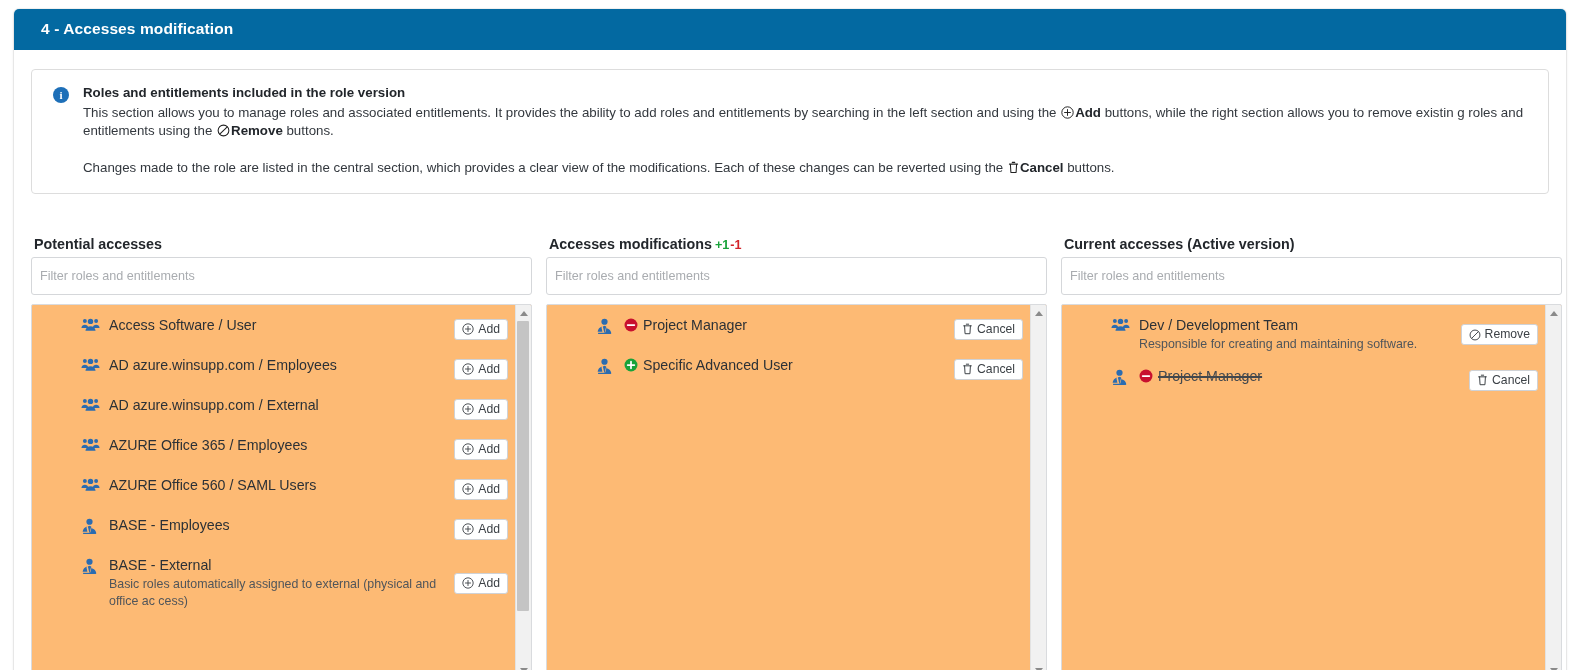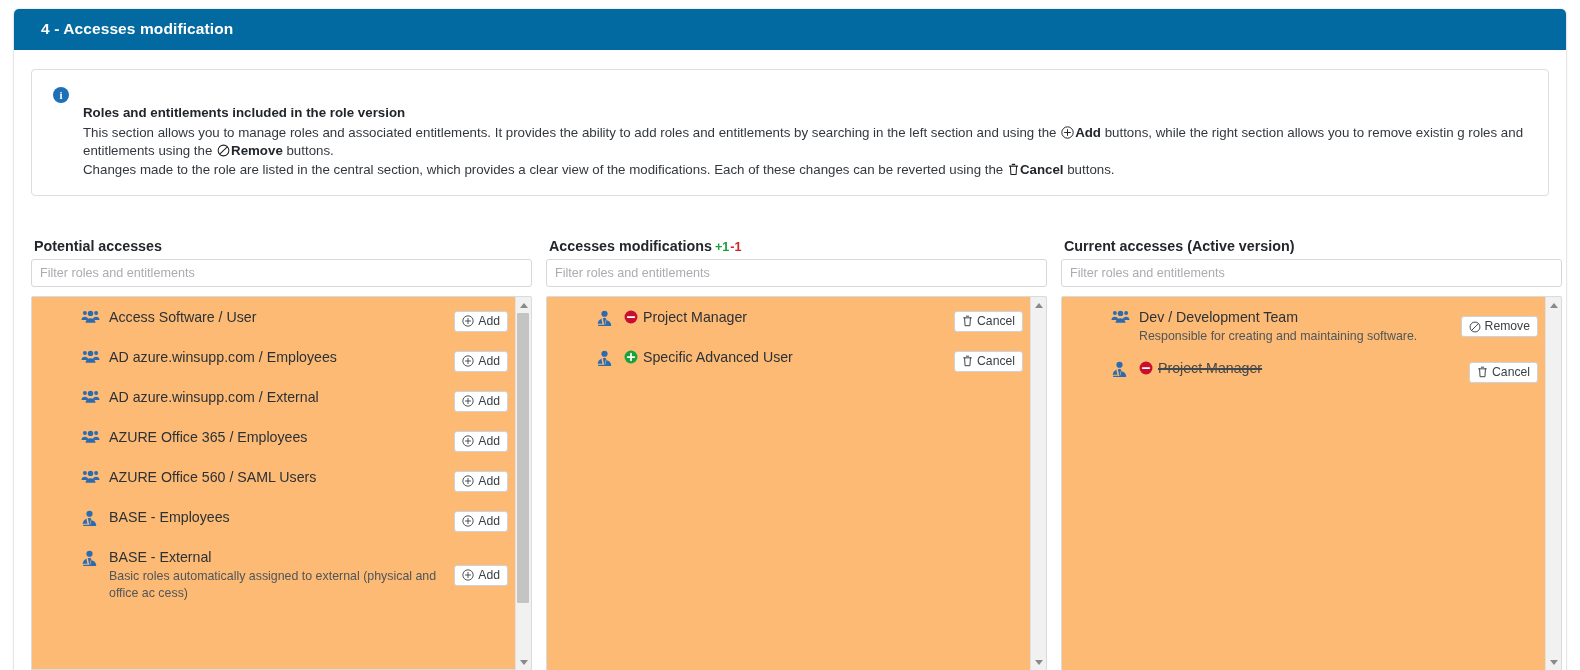--- a/index.html
+++ b/index.html
@@ -68,24 +68,23 @@
     flex: 1 1 auto;
     font-size: 13.3px;
     color: #33383e;
     line-height: 18.5px;
   }
   .info-title {
     font-weight: bold;
     color: #22262b;
     display: block;
     margin-bottom: 1px;
-    margin-top: 20px;
   }
   .info-para { display: block; }
-  .info-para.second { }
+  .info-para.second { margin-top: 18px; }
   .inline-strong { font-weight: bold; color: #22262b; }
 
   
   .gly {
     display: inline-block;
     vertical-align: -2px;
     margin: 0 1px;
   }
   .gly svg { display: block; }
 
@@ -103,21 +102,21 @@
     color: #23272c;
     margin: 0 0 5px 3px;
     white-space: nowrap;
   }
   .count-plus { color: #18a23a; font-weight: bold; font-size: 12.6px; margin-left: 3px;}
   .count-minus { color: #d2232a; font-weight: bold; font-size: 12.6px; margin-left: 1px;}
 
   .filter-input {
     width: 100%;
     box-sizing: border-box;
-    height: 28px;
+    height: 38px;
     border: 1px solid #d5d7da;
     border-radius: 3px;
     padding: 0 8px;
     font-size: 12.6px;
     color: #333;
     background: #fff;
     outline: none;
     font-family: "Liberation Sans", sans-serif;
   }
   .filter-input::placeholder { color: #a9acb0; }

